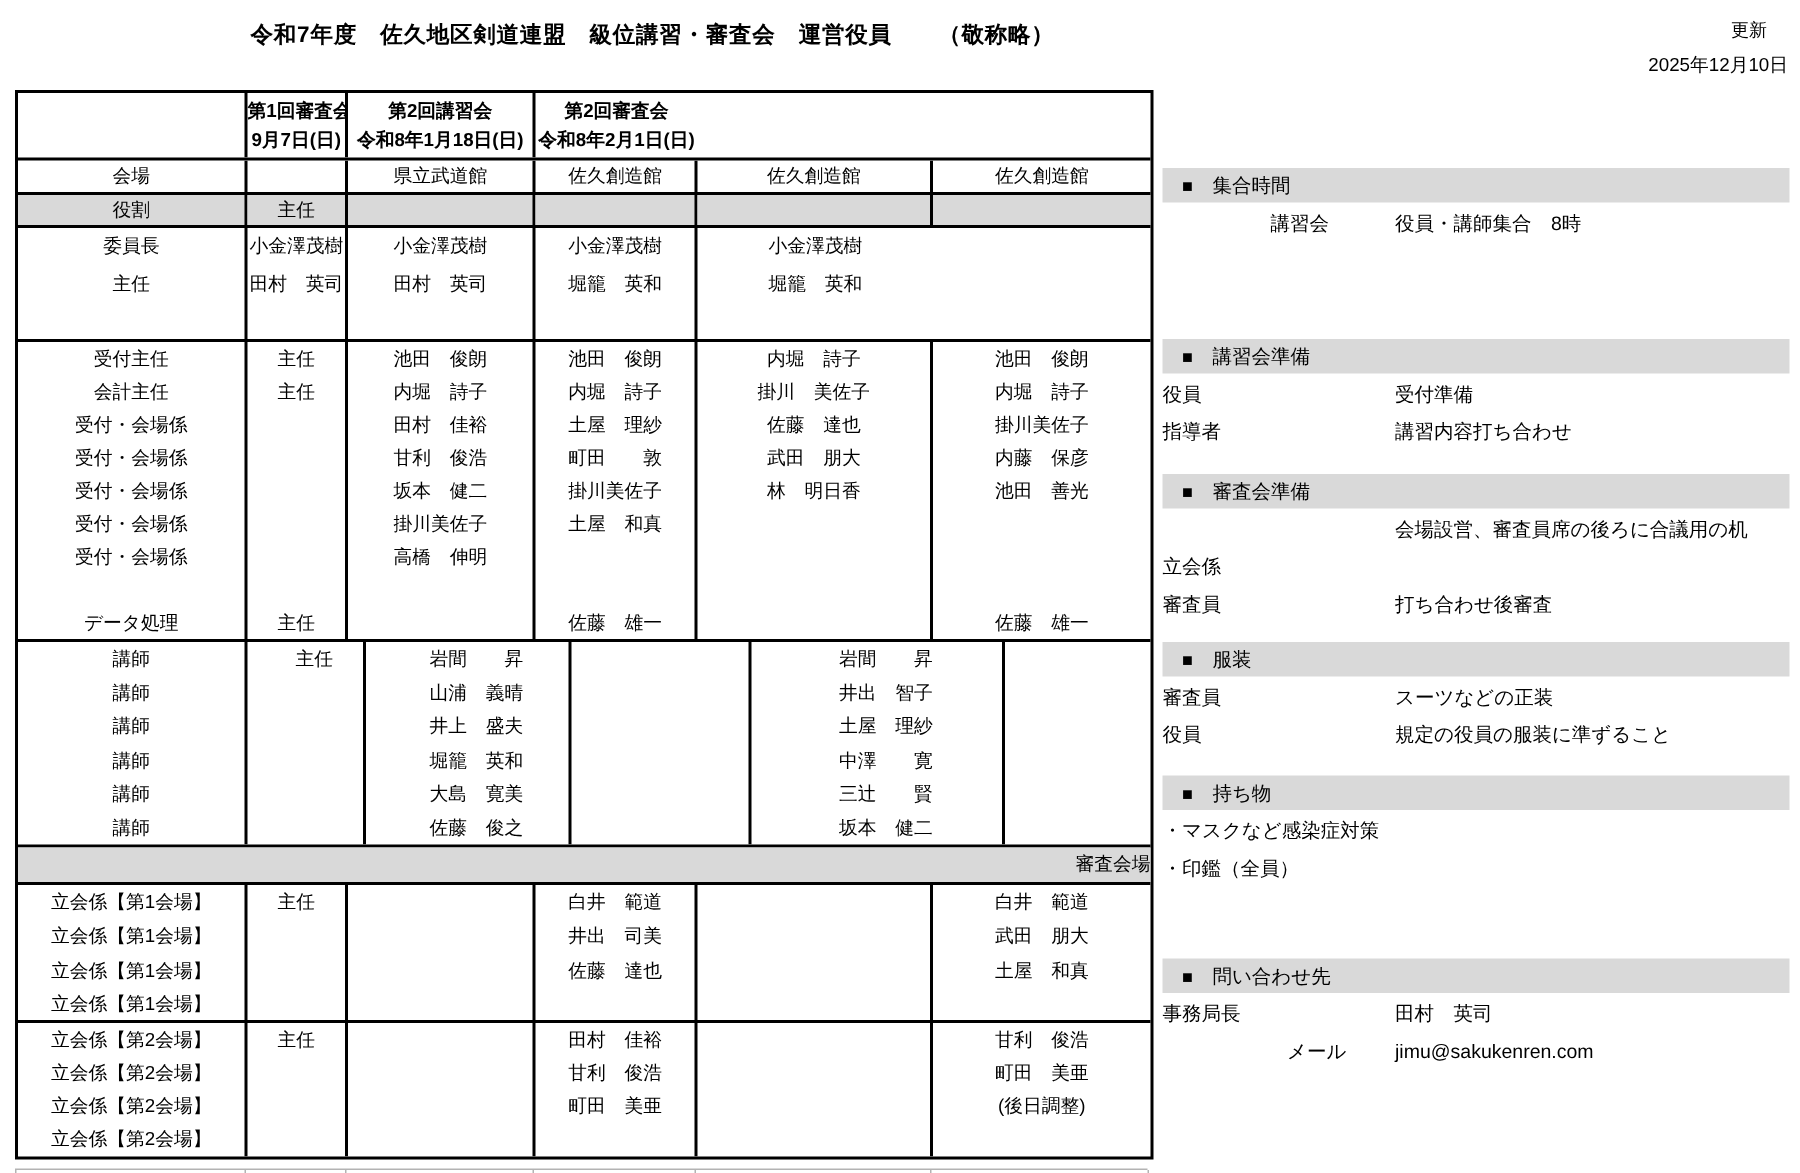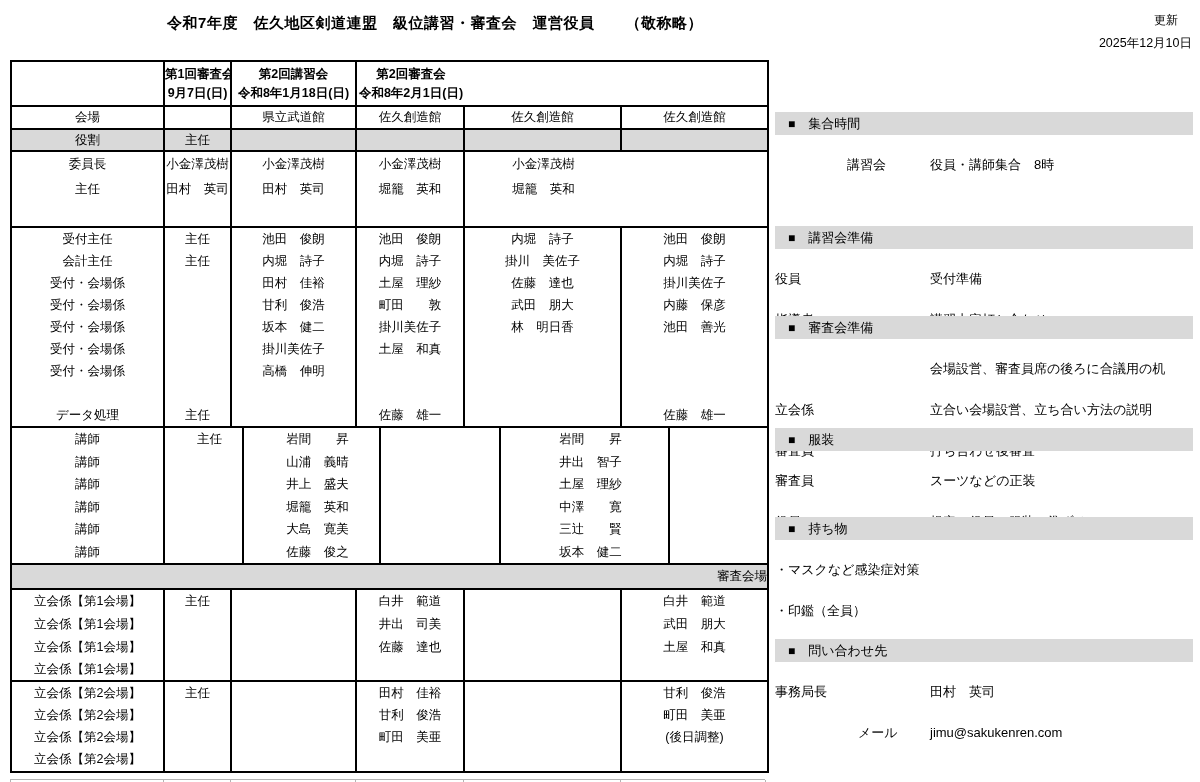--- a/index.html
+++ b/index.html
@@ -50,21 +50,21 @@
   .faint-tick{position:absolute;top:0;width:1px;height:3px;background:#b3b3b3;}
 
   
   .sidebar{position:absolute;left:775px;top:0;width:418px;}
   .side-section{position:absolute;left:0;width:418px;}
   .side-header{
     background:#d9d9d9;height:23px;line-height:23px;font-size:13px;
     padding-left:13px;white-space:pre;
   }
   .side-header .bullet{font-size:12px;margin-right:13px;}
-  .side-row{position:relative;height:23px;line-height:23px;margin-top:18px;font-size:13px;}
+  .side-row{position:relative;height:23px;line-height:23px;margin-top:2px;font-size:13px;}
   .side-row .r-label{position:absolute;top:0;white-space:pre;}
   .side-row .r-value{position:absolute;left:155px;top:0;white-space:pre;}
 </style>
 </head>
 <body>
 
 <div class="title">令和7年度　佐久地区剣道連盟　級位講習・審査会　運営役員　　（敬称略）</div>
 
 <div class="updated">
   <span class="u-label">更新</span>
@@ -385,21 +385,20 @@
       </div>
     </div>
     <div class="side-section" style="top: 316px;">
       <div class="side-header"><span class="bullet">■</span><span>審査会準備</span></div>
       <div class="side-row">
         <span class="r-label" style="left: 0px;"></span>
         <span class="r-value">会場設営、審査員席の後ろに合議用の机</span>
       </div>
       <div class="side-row">
         <span class="r-label" style="left: 0px;">立会係</span>
-        <span class="r-value">立合い会場設営、立ち合い方法の説明</span>
       </div>
       <div class="side-row">
         <span class="r-label" style="left: 0px;">審査員</span>
         <span class="r-value">打ち合わせ後審査</span>
       </div>
     </div>
     <div class="side-section" style="top: 428px;">
       <div class="side-header"><span class="bullet">■</span><span>服装</span></div>
       <div class="side-row">
         <span class="r-label" style="left: 0px;">審査員</span>

